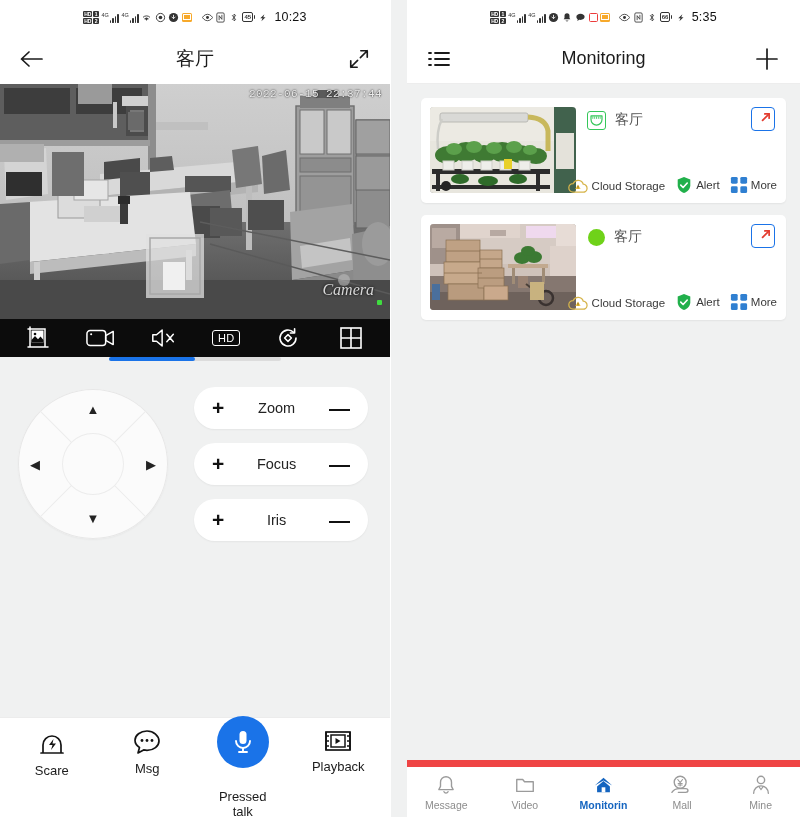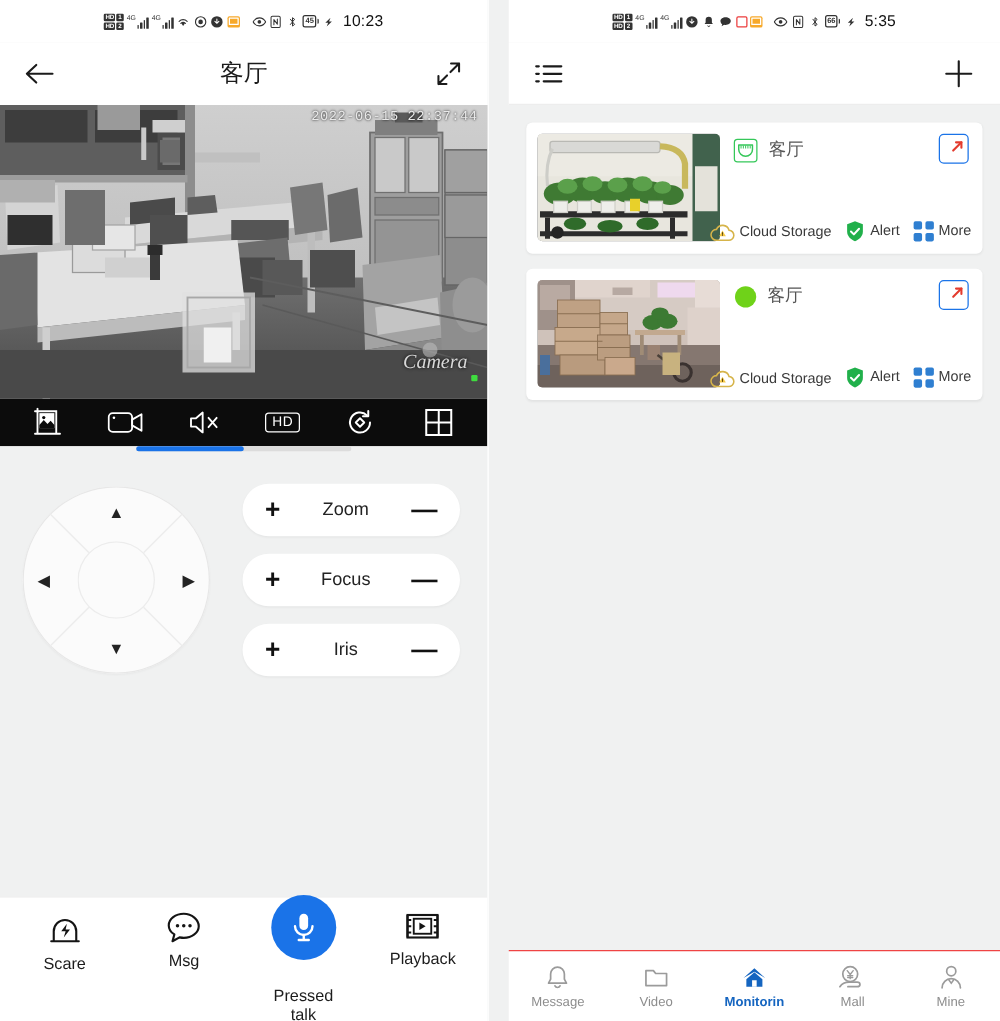--- a/index.html
+++ b/index.html
@@ -103,21 +103,21 @@
   .cbody { flex:1; padding-left:11px; display:flex; flex-direction:column; position:relative;}
   .crow1 { display:flex; align-items:center; gap:9px; height:26px; }
   .cam-badge { width:19px; height:19px; border:1.6px solid #35c759; border-radius:3px; display:flex; align-items:center; justify-content:center; flex:none;}
   .dot-badge { width:17px; height:17px; border-radius:50%; background:#6fd219; flex:none; margin-left:1px;}
   .cname { font-size:14px; color:#555; }
   .share { position:absolute; right:2px; top:0px; width:24px; height:24px; border:1.8px solid #1a73e8; border-radius:4px; display:flex; align-items:center; justify-content:center; cursor:pointer;}
   .crow2 { position:absolute; right:0; bottom:0px; display:flex; align-items:flex-end; gap:10px; }
   .act { display:flex; flex-direction:row; align-items:center; gap:3px; cursor:pointer;}
   .act .alab { font-size:11.5px; color:#3a3a3a; white-space:nowrap; }
 
-  .r-bottom { height:57px; background:#fff; border-top:1px solid #ef4444; display:flex; align-items:center; justify-content:space-around; flex:none;}
+  .r-bottom { height:57px; background:#fff; border-top:7px solid #ef4444; display:flex; align-items:center; justify-content:space-around; flex:none;}
   .rb { display:flex; flex-direction:column; align-items:center; gap:3px; cursor:pointer; width:70px;}
   .rb .rlab { font-size:10.5px; color:#8d8d8d; }
   .rb.active .rlab { color:#1565c0; font-weight:bold; }
 </style>
 </head>
 <body>
 
 <div class="screens">
 
   <div class="panel-left">
@@ -500,20 +500,21 @@
       <span class="sb-time">5:35</span>
     </div>
 
     <div class="r-appbar">
       <div class="icon-btn">
         <svg width="26" height="20" viewBox="0 0 26 20">
             <path d="M2 4h2M2 10h2M2 16h2" stroke="#1b1b1b" stroke-width="1.8" stroke-linecap="round"></path>
             <path d="M8 4h14M8 10h14M8 16h14" stroke="#1b1b1b" stroke-width="1.8" stroke-linecap="round"></path>
           </svg>
       </div>
+      <div class="title">Monitoring</div>
       <div class="spacer"></div>
       <div class="icon-btn">
         <svg width="26" height="26" viewBox="0 0 26 26">
             <path d="M13 3v20M3 13h20" stroke="#1b1b1b" stroke-width="1.7" stroke-linecap="round"></path>
           </svg>
       </div>
     </div>
 
     <div class="cards">
 

